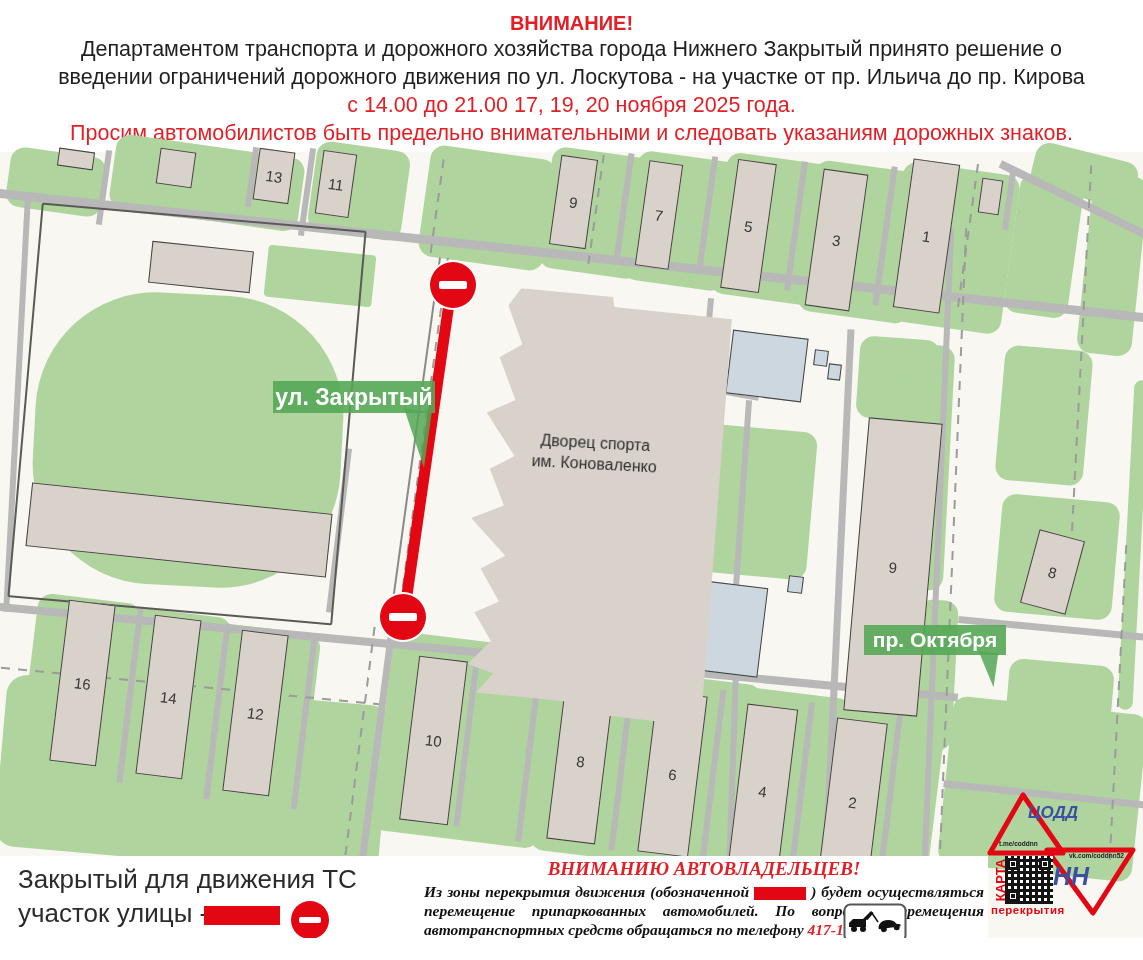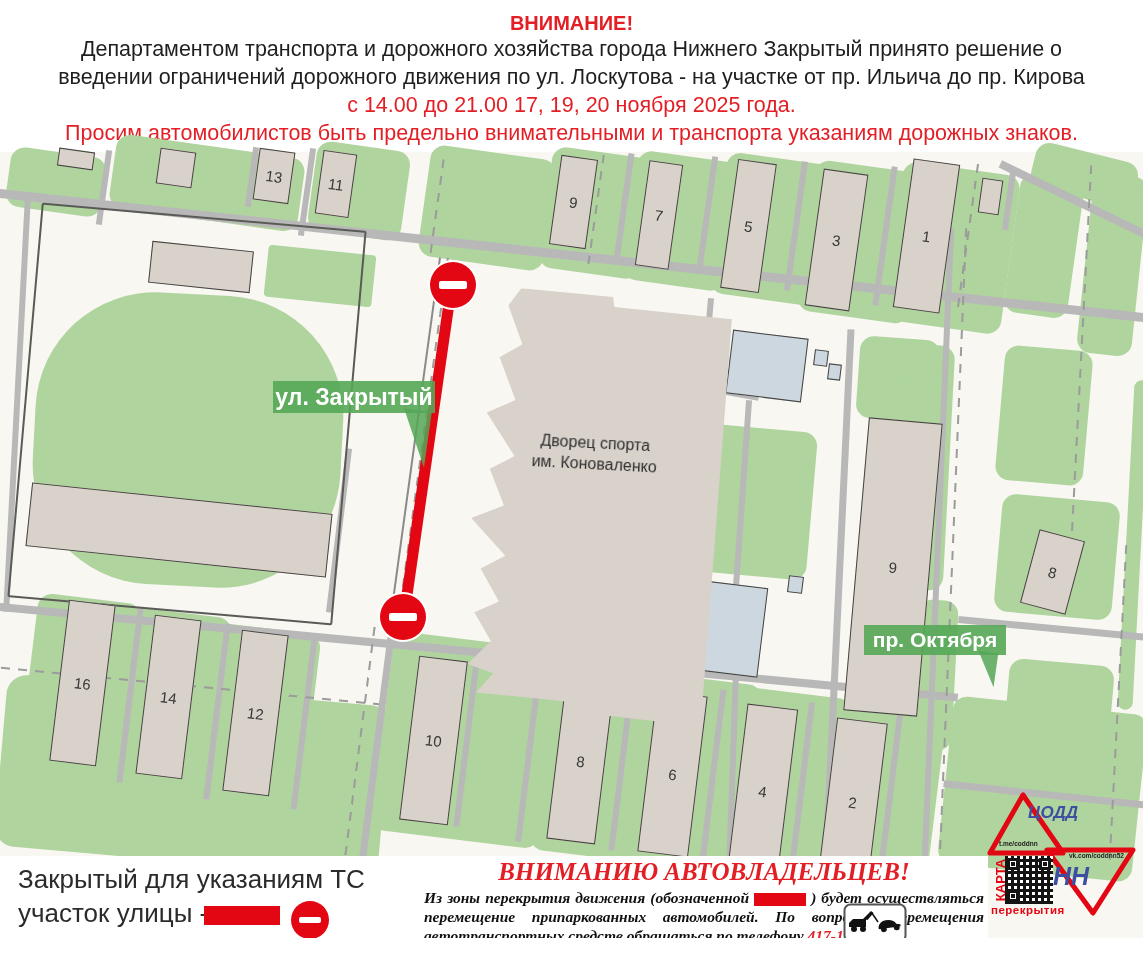--- a/index.html
+++ b/index.html
@@ -38,21 +38,21 @@
   .tail{position:absolute;width:0;height:0;}
   
   .band{position:absolute;left:0;top:856px;width:988px;height:104px;background:#fff;}
   .legend-line{position:absolute;font-size:26px;color:#2b2b2b;letter-spacing:0;}
   .legend-bar{position:absolute;width:76px;height:19px;background:#e30613;}
   .legend-sign{position:absolute;width:38px;height:38px;border-radius:50%;background:#e30613;}
   .legend-sign::after{content:"";position:absolute;left:8px;top:16px;width:22px;height:6px;
           background:#fff;border-radius:2px;}
   .notice{position:absolute;left:424px;top:858px;width:560px;
           font-family:"Liberation Serif",serif;font-style:italic;font-weight:bold;}
-  .notice .nt{font-size:25px;color:#e31e24;text-align:center;margin-bottom:2px;}
+  .notice .nt{font-size:19px;color:#e31e24;text-align:center;margin-bottom:2px;}
   .notice .nb{font-size:15.5px;color:#111;text-align:justify;line-height:19px;}
   .notice .inbar{display:inline-block;width:52px;height:13px;background:#e30613;vertical-align:middle;}
   .notice .ph{color:#e31e24;}
   .tow{position:absolute;left:843px;top:903px;width:64px;height:40px;}
   
   .logo{position:absolute;left:985px;top:780px;width:158px;height:180px;}
   .logo .org{position:absolute;left:28px;top:23px;width:80px;text-align:center;font-size:17px;
              font-weight:bold;font-style:italic;color:#3d4fa1;}
   .logo .tg{position:absolute;left:14px;top:60px;font-size:6.5px;font-weight:bold;color:#222;}
   .logo .vk{position:absolute;left:84px;top:72px;font-size:6.5px;font-weight:bold;color:#222;}
@@ -69,21 +69,21 @@
 </head>
 <body>
 
 <div class="canvas">
 
   <div class="hdr">
     <div class="t">ВНИМАНИЕ!</div>
     <div class="b">Департаментом транспорта и дорожного хозяйства города Нижнего Закрытый принято решение о</div>
     <div class="b">введении ограничений дорожного движения по ул. Лоскутова - на участке от пр. Ильича до пр. Кирова</div>
     <div class="r">с 14.00 до 21.00 17, 19, 20 ноября 2025 года.</div>
-    <div class="r">Просим автомобилистов быть предельно внимательными и транспорта указаниям дорожных знаков.</div>
+    <div class="r">Просим автомобилистов быть предельно внимательными и следовать указаниям дорожных знаков.</div>
   </div>
 
   <div class="mapbg" style="left:0;top:152px;width:1143px;height:708px;"></div>
   <div class="mapbg" style="left:985px;top:856px;width:158px;height:104px;"></div>
 
   <div class="g" style="left:8px;top:152px;width:96px;height:60px;transform:rotate(8deg);"></div>
   <div class="g" style="left:112px;top:146px;width:190px;height:74px;transform:rotate(8deg);"></div>
   <div class="g" style="left:312px;top:146px;width:94px;height:90px;transform:rotate(8deg);"></div>
   <div class="g" style="left:424px;top:152px;width:126px;height:112px;transform:rotate(8deg);"></div>
   <div class="g" style="left:545px;top:152px;width:102px;height:122px;transform:rotate(8deg);"></div>
@@ -233,21 +233,21 @@
   <div class="noentry" style="left:430px;top:262px;"></div>
   <div class="noentry" style="left:380px;top:594px;"></div>
 
   <div class="slabel" style="left:273px;top:381px;width:162px;height:32px;font-size:23px;">ул. Закрытый</div>
   <div class="tail" style="left:400px;top:410px;border-top:56px solid rgba(85,167,87,.85);border-left:28px solid transparent;transform:rotate(8deg);"></div>
   <div class="slabel" style="left:864px;top:625px;width:142px;height:30px;font-size:21px;">пр. Октября</div>
   <div class="tail" style="left:976px;top:652px;border-top:34px solid rgba(85,167,87,.85);border-left:20px solid transparent;transform:rotate(8deg);"></div>
 
   <div class="band"></div>
 
-  <div class="legend-line" style="left:18px;top:864px;">Закрытый для указаниям ТС</div>
+  <div class="legend-line" style="left:18px;top:864px;">Закрытый для движения ТС</div>
   <div class="legend-line" style="left:18px;top:898px;">участок улицы -</div>
   <div class="legend-bar" style="left:204px;top:906px;"></div>
   <div class="legend-sign" style="left:291px;top:901px;"></div>
 
   <div class="notice">
     <div class="nt">ВНИМАНИЮ АВТОВЛАДЕЛЬЦЕВ!</div>
     <div class="nb">
       <span>Из зоны перекрытия движения (обозначенной</span>
       <span class="inbar"></span>
       <span>) будет осуществляться перемещение припаркованных автомобилей. По вопросам перемещения автотранспортных средств обращаться по телефону</span>

